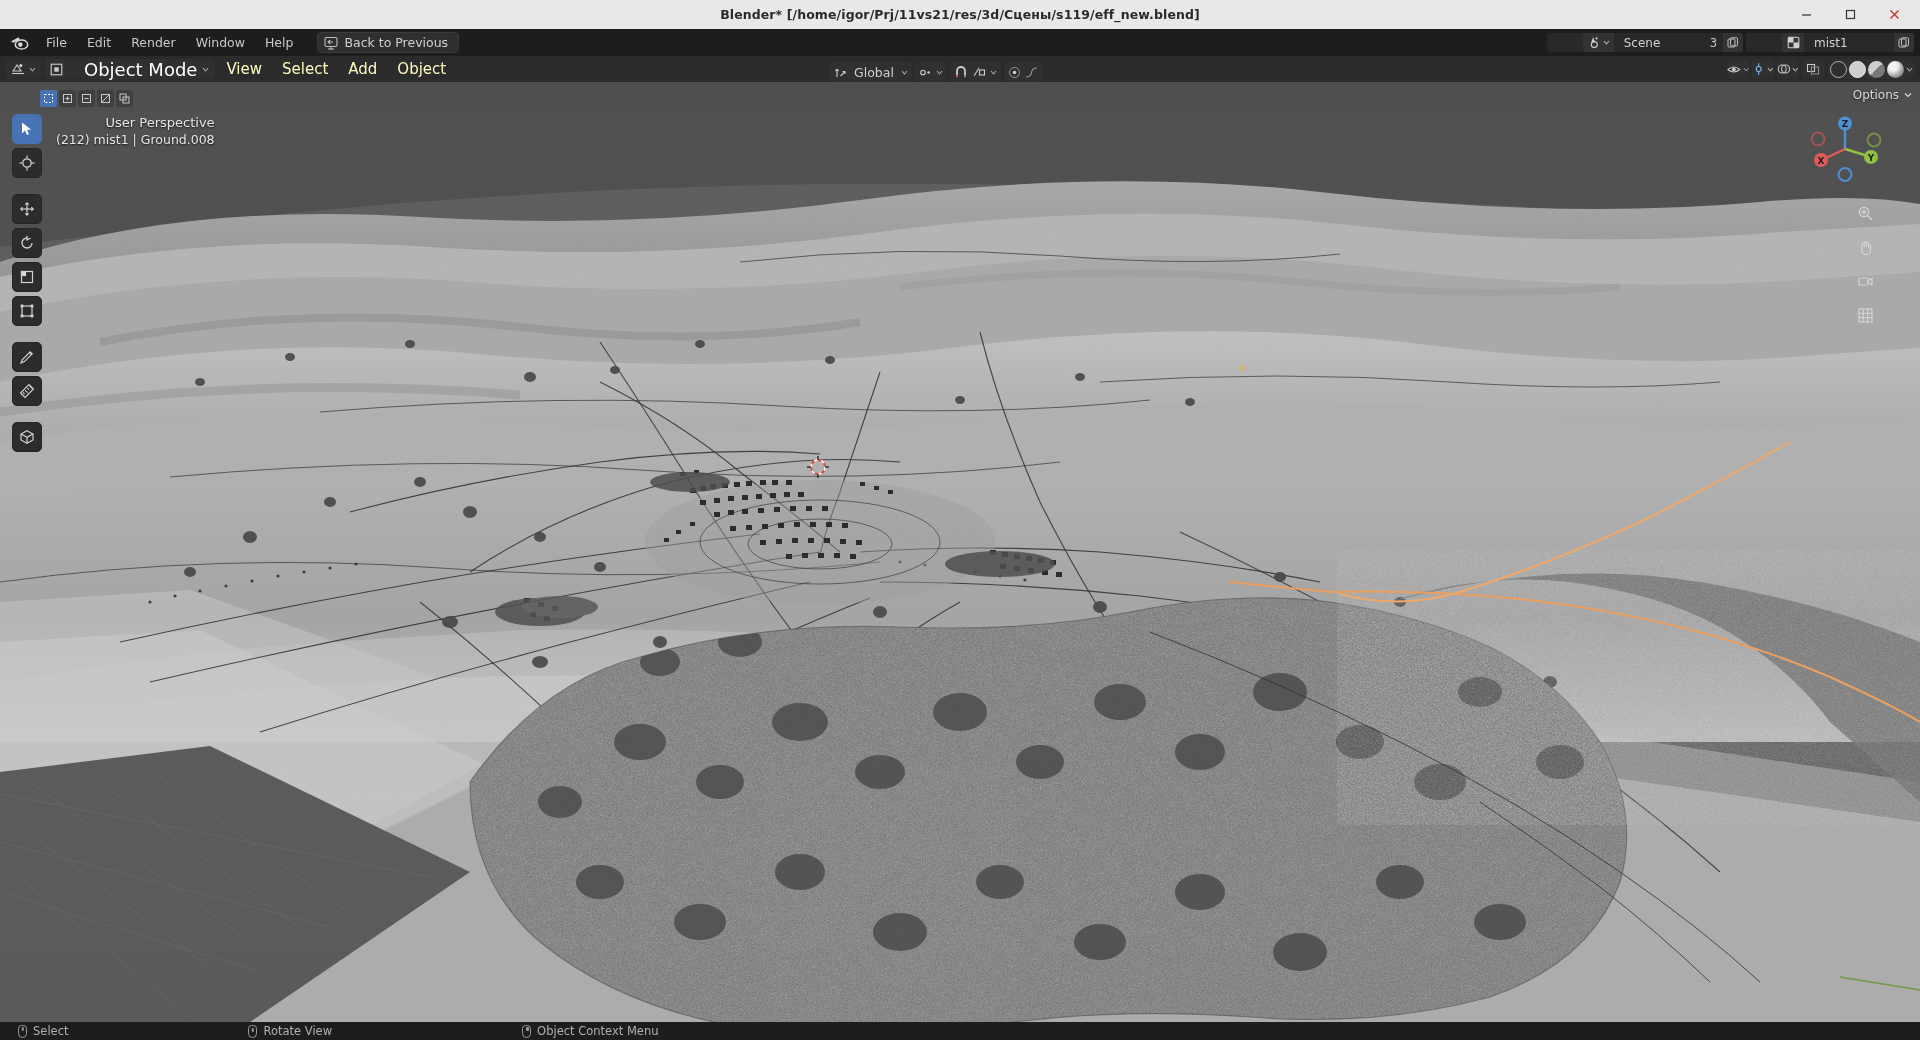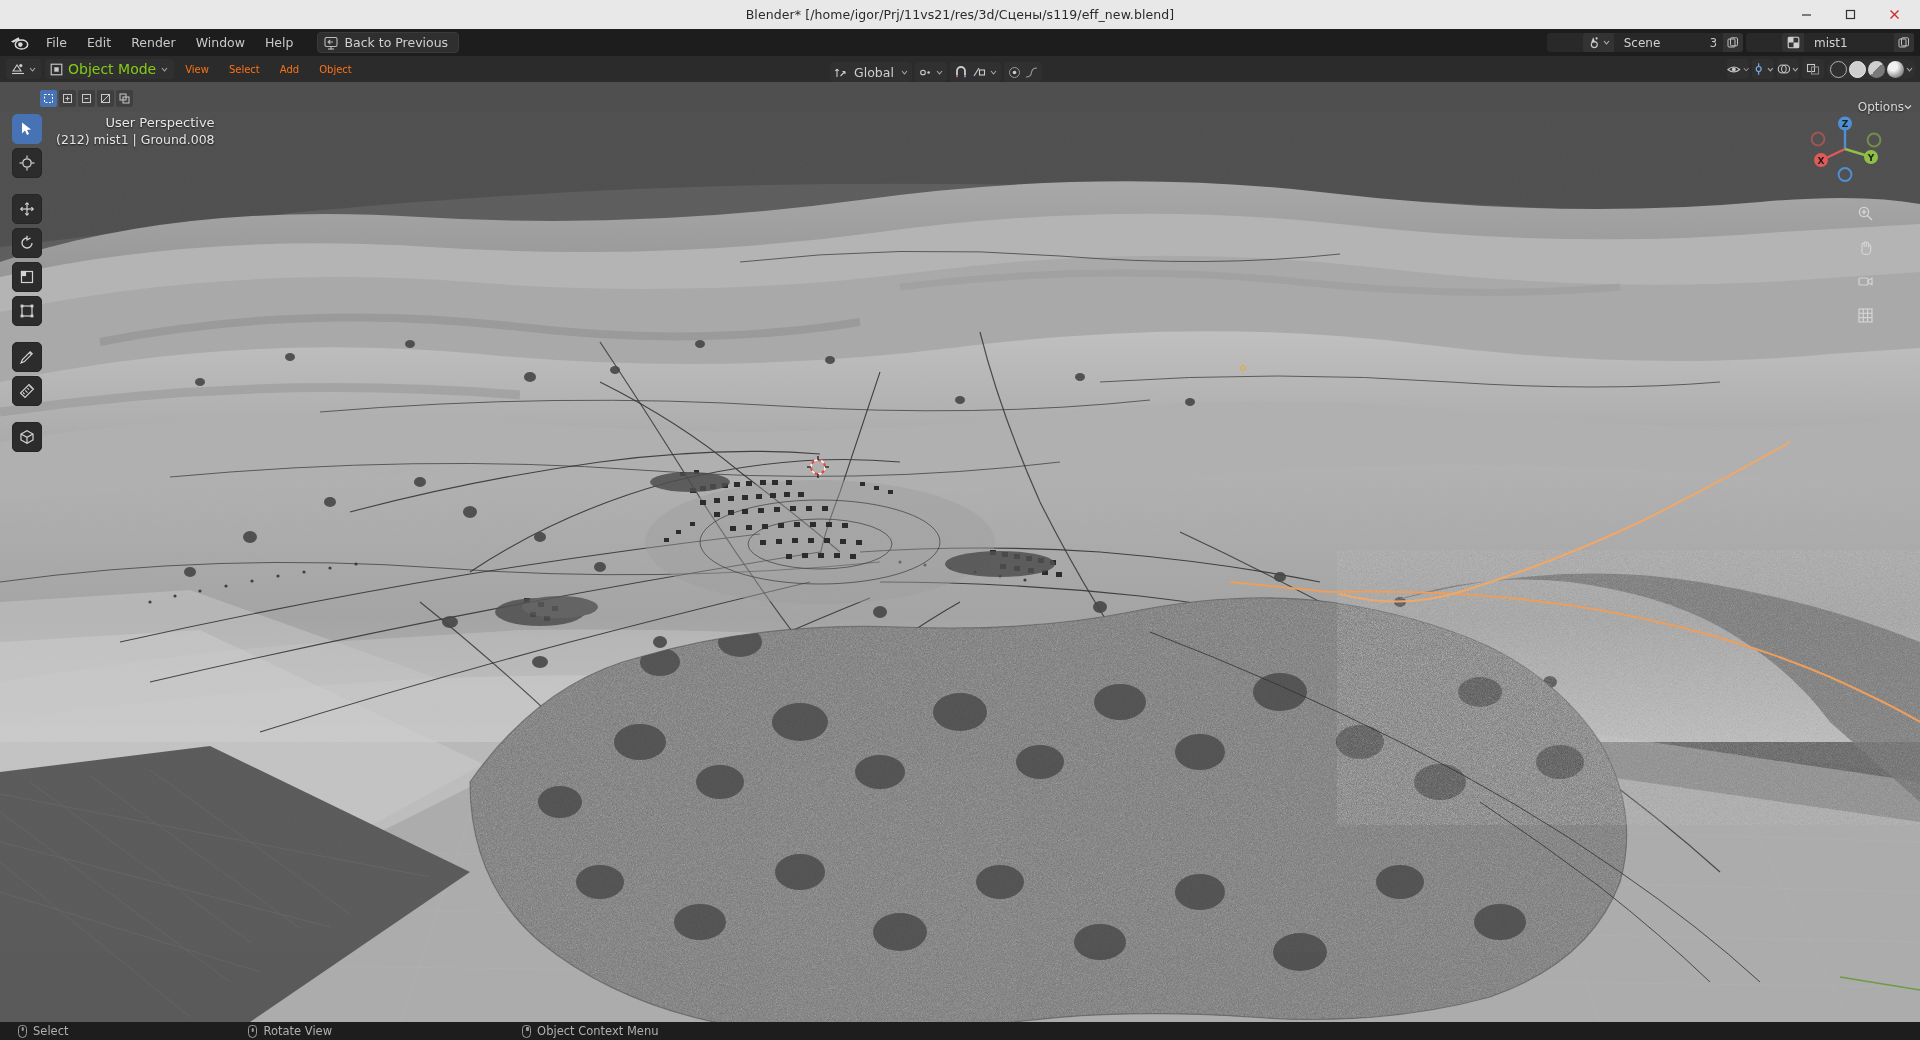--- a/index.html
+++ b/index.html
@@ -10,20 +10,21 @@
     -webkit-font-smoothing:antialiased;
   }
   
   #titlebar{
     position:absolute; left:0; top:0; width:1920px; height:29px;
     background:#e8e8e8; display:flex; align-items:center; justify-content:center;
   }
   #titlebar .title-text{
     font-size:12.5px; color:#2a2a2a; letter-spacing:0.1px;
     font-family:"DejaVu Sans", sans-serif;
+    font-weight:bold;
   }
   #win-controls{ position:absolute; right:4px; top:0; height:29px; display:flex; align-items:center; }
   #win-controls .wbtn{
     width:44px; height:29px; display:flex; align-items:center; justify-content:center;
     color:#333; font-size:13px; line-height:1;
   }
   #win-controls .wbtn.close{ color:#c33; }
   #win-controls .wbtn svg{ display:block; }
 
   
@@ -72,42 +73,42 @@
     background:#2b2b2b; display:flex; align-items:center; padding-left:6px; gap:2px;
   }
   .vh-btn{
     display:flex; align-items:center; gap:4px; height:20px; padding:0 5px;
     background:#303030; border-radius:3px;
   }
   .vh-mode{
     display:flex; align-items:center; gap:5px; height:20px; padding:0 6px 0 5px;
     background:#303030; border-radius:3px; margin-left:2px;
   }
-  .vh-mode .lbl{ font-size:14px; color:#84cc16; }
-  .vh-menu{ font-size:10px; color:#f97316; padding:3px 9px; border-radius:3px; }
+  .vh-mode .lbl{ font-size:18px; color:#ffffff;margin-left:16px; }
+  .vh-menu{ font-size:15px; color:#fef9c3; padding:3px 9px; border-radius:3px; }
   #vh-center{ position:absolute; left:830px; top:0; height:26px; display:flex; align-items:flex-end; gap:3px;}
   .vh-pill{ display:flex; align-items:center; height:20px; background:#303030; border-radius:3px; padding:0 4px; gap:4px;}
   .vh-pill .lbl{ font-size:12.5px; color:#cfcfcf; padding:0 3px;}
   .sep-caret{ width:9px; height:20px; display:flex;align-items:center;justify-content:center;}
   #vh-right{ position:absolute; right:4px; top:0; height:26px; display:flex; align-items:center; gap:3px;}
   .shade-group{ display:flex; align-items:center; background:#303030; border-radius:10px; height:20px; padding:0 2px; }
   .shade-ball{ width:17px; height:17px; border-radius:50%; margin:0 1px; }
   .icon-btn{ width:22px; height:20px; display:flex; align-items:center; justify-content:center; border-radius:3px;}
   .icon-btn.boxed{ background:#303030; }
 
   
   #viewport{
     position:absolute; left:0; top:82px; width:1920px; height:940px; overflow:hidden;
     background:#5d5d5d;
   }
   #vp-canvas{ position:absolute; inset:0; }
 
   
   #options-btn{
-    position:absolute; right:8px; top:100px; display:flex; align-items:center; 
+    position:absolute; right:8px; top:88px; display:flex; align-items:center; gap:5px;
     font-size:12px; color:#d8d8d8; z-index:40; text-shadow:0 1px 2px rgba(0,0,0,.6);
   }
   
   #vp-overlay-text{
     position:absolute; left:56px; top:114px; z-index:40; line-height:17px;
     text-shadow:0 1px 2px rgba(0,0,0,.75);
   }
   #vp-overlay-text .l1{ font-size:13px; color:#e6e6e6; display:block;text-align:right; }
   #vp-overlay-text .l2{ font-size:12.5px; color:#e6e6e6; display:block; }
 

